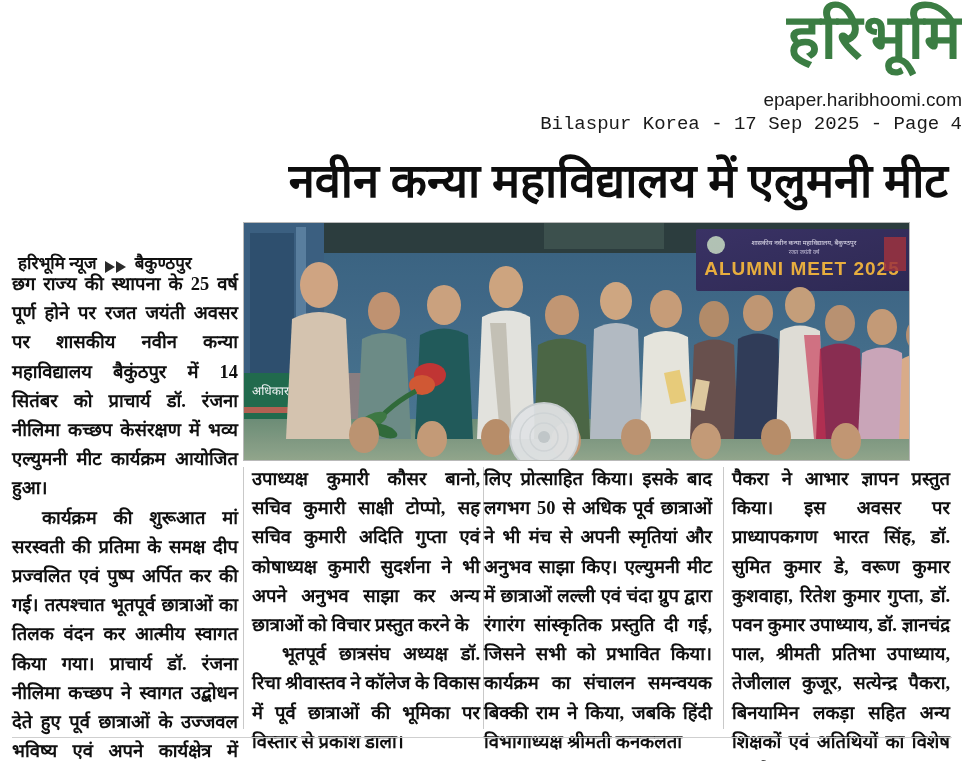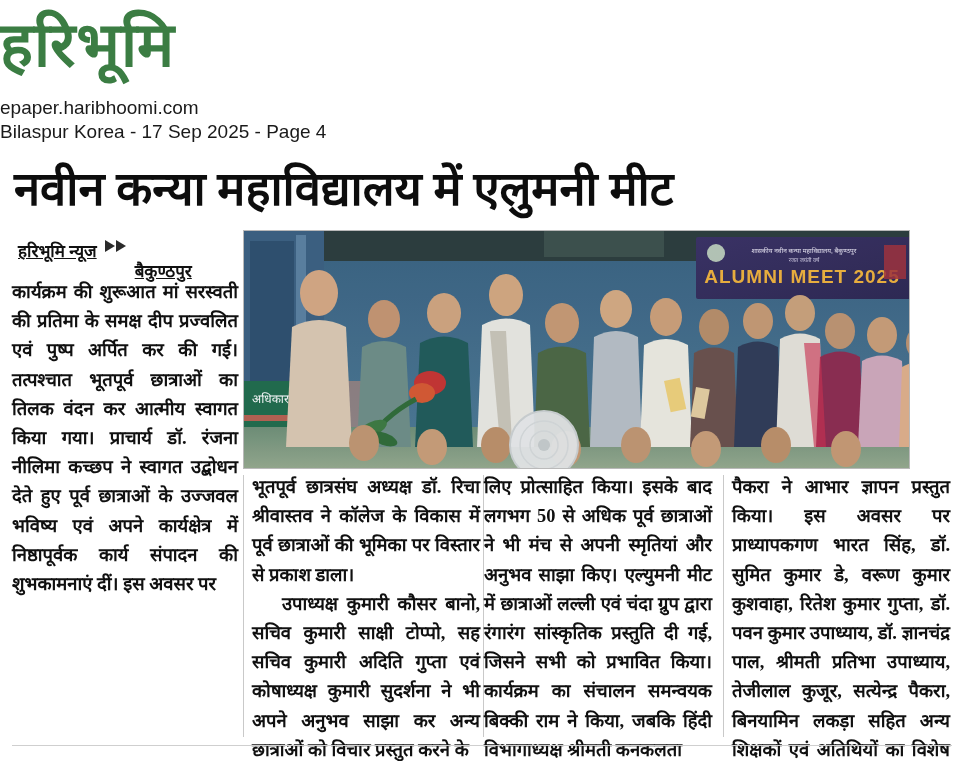--- a/index.html
+++ b/index.html
@@ -12,50 +12,50 @@
     height: 761px;
     overflow: hidden;
     font-family: "Liberation Sans", sans-serif;
     color: #111111;
     position: relative;
   }
 
   
   .masthead {
     width: 100%;
-    padding-top: 8px;
-    text-align: left;
+    padding-top: 0;
+    text-align: right;
   }
   .masthead-logo {
     font-family: "Liberation Serif", serif;
     font-weight: bold;
     font-size: 62px;
     line-height: 74px;
     color: #3b7d43;
     letter-spacing: 1px;
   }
   .masthead-url {
     font-family: "Liberation Sans", sans-serif;
     font-size: 19px;
     line-height: 24px;
     color: #1a1a1a;
     margin-top: 14px;
   }
   .masthead-edition {
-    font-family: Liberation Sans, sans-serif;
+    font-family: Liberation Mono, monospace;
     font-size: 19px;
     line-height: 24px;
     color: #1a1a1a;
   }
 
   
   .headline-wrap {
     margin-top: 16px;
     padding: 0 14px;
-    text-align: left;
+    text-align: right;
   }
   .headline {
     font-family: "Liberation Serif", serif;
     font-weight: bold;
     font-size: 47px;
     line-height: 58px;
     color: #0d0d0d;
     letter-spacing: 0px;
     white-space: nowrap;
   }
@@ -68,23 +68,22 @@
     height: 512px;
   }
 
   
   .byline {
     position: absolute;
     left: 18px;
     top: 9px;
     width: 228px;
     display: flex;
-    align-items: flex-start;
+    align-items: flex-end;
     gap: 7px;
-    text-decoration: underline;
   }
   .byline-source {
     font-family: "Liberation Serif", serif;
     font-weight: bold;
     font-size: 17px;
     color: #111;
     white-space: nowrap;
   }
   .byline-arrow {
     display: inline-flex;
@@ -288,26 +287,27 @@
 
       <rect x="0" y="0" width="700" height="237" fill="#4a6a80" opacity="0.06"></rect>
     </svg>
   </div>
 
   <div class="rule rule-a"></div>
   <div class="rule rule-b"></div>
   <div class="rule rule-c"></div>
 
   <div class="col col-1">
+    <p>छग राज्य की स्थापना के 25 वर्ष पूर्ण होने पर रजत जयंती अवसर पर शासकीय नवीन कन्या महाविद्यालय बैकुंठपुर में  14 सितंबर को प्राचार्य डॉ. रंजना नीलिमा कच्छप केसंरक्षण में भव्य एल्युमनी मीट कार्यक्रम आयोजित हुआ।</p>
     <p>कार्यक्रम की शुरूआत मां सरस्वती की प्रतिमा के समक्ष दीप प्रज्वलित एवं पुष्प अर्पित कर की गई। तत्पश्चात भूतपूर्व छात्राओं का तिलक वंदन कर आत्मीय स्वागत किया गया। प्राचार्य डॉ. रंजना नीलिमा कच्छप ने स्वागत उद्बोधन देते हुए पूर्व छात्राओं के उज्जवल भविष्य एवं अपने कार्यक्षेत्र में निष्ठापूर्वक कार्य संपादन की शुभकामनाएं दीं। इस अवसर पर</p>
   </div>
 
   <div class="col col-2">
+    <p>उपाध्यक्ष कुमारी कौसर बानो, सचिव कुमारी साक्षी टोप्पो, सह सचिव कुमारी अदिति गुप्ता एवं कोषाध्यक्ष कुमारी सुदर्शना ने भी अपने अनुभव साझा कर अन्य छात्राओं को विचार प्रस्तुत करने के</p>
     <p>भूतपूर्व छात्रसंघ अध्यक्ष डॉ. रिचा श्रीवास्तव ने कॉलेज के विकास में पूर्व छात्राओं की भूमिका पर विस्तार से प्रकाश डाला।</p>
-    <p>उपाध्यक्ष कुमारी कौसर बानो, सचिव कुमारी साक्षी टोप्पो, सह सचिव कुमारी अदिति गुप्ता एवं कोषाध्यक्ष कुमारी सुदर्शना ने भी अपने अनुभव साझा कर अन्य छात्राओं को विचार प्रस्तुत करने के</p>
   </div>
 
   <div class="col col-3">
     <p>लिए प्रोत्साहित किया। इसके बाद लगभग 50 से अधिक पूर्व छात्राओं ने भी मंच से अपनी स्मृतियां और अनुभव साझा किए। एल्युमनी मीट में छात्राओं लल्ली एवं चंदा ग्रुप द्वारा रंगारंग सांस्कृतिक प्रस्तुति दी गई, जिसने सभी को प्रभावित किया। कार्यक्रम का संचालन समन्वयक बिक्की राम ने किया, जबकि हिंदी विभागाध्यक्ष श्रीमती कनकलता</p>
   </div>
 
   <div class="col col-4">
     <p>पैकरा ने आभार ज्ञापन प्रस्तुत किया। इस अवसर पर प्राध्यापकगण भारत सिंह, डॉ. सुमित कुमार डे,  वरूण कुमार कुशवाहा, रितेश कुमार गुप्ता, डॉ. पवन कुमार उपाध्याय, डॉ. ज्ञानचंद्र पाल, श्रीमती प्रतिभा उपाध्याय, तेजीलाल कुजूर, सत्येन्द्र पैकरा, बिनयामिन लकड़ा सहित अन्य शिक्षकों एवं अतिथियों का विशेष सहयोग रहा।</p>
   </div>
 

